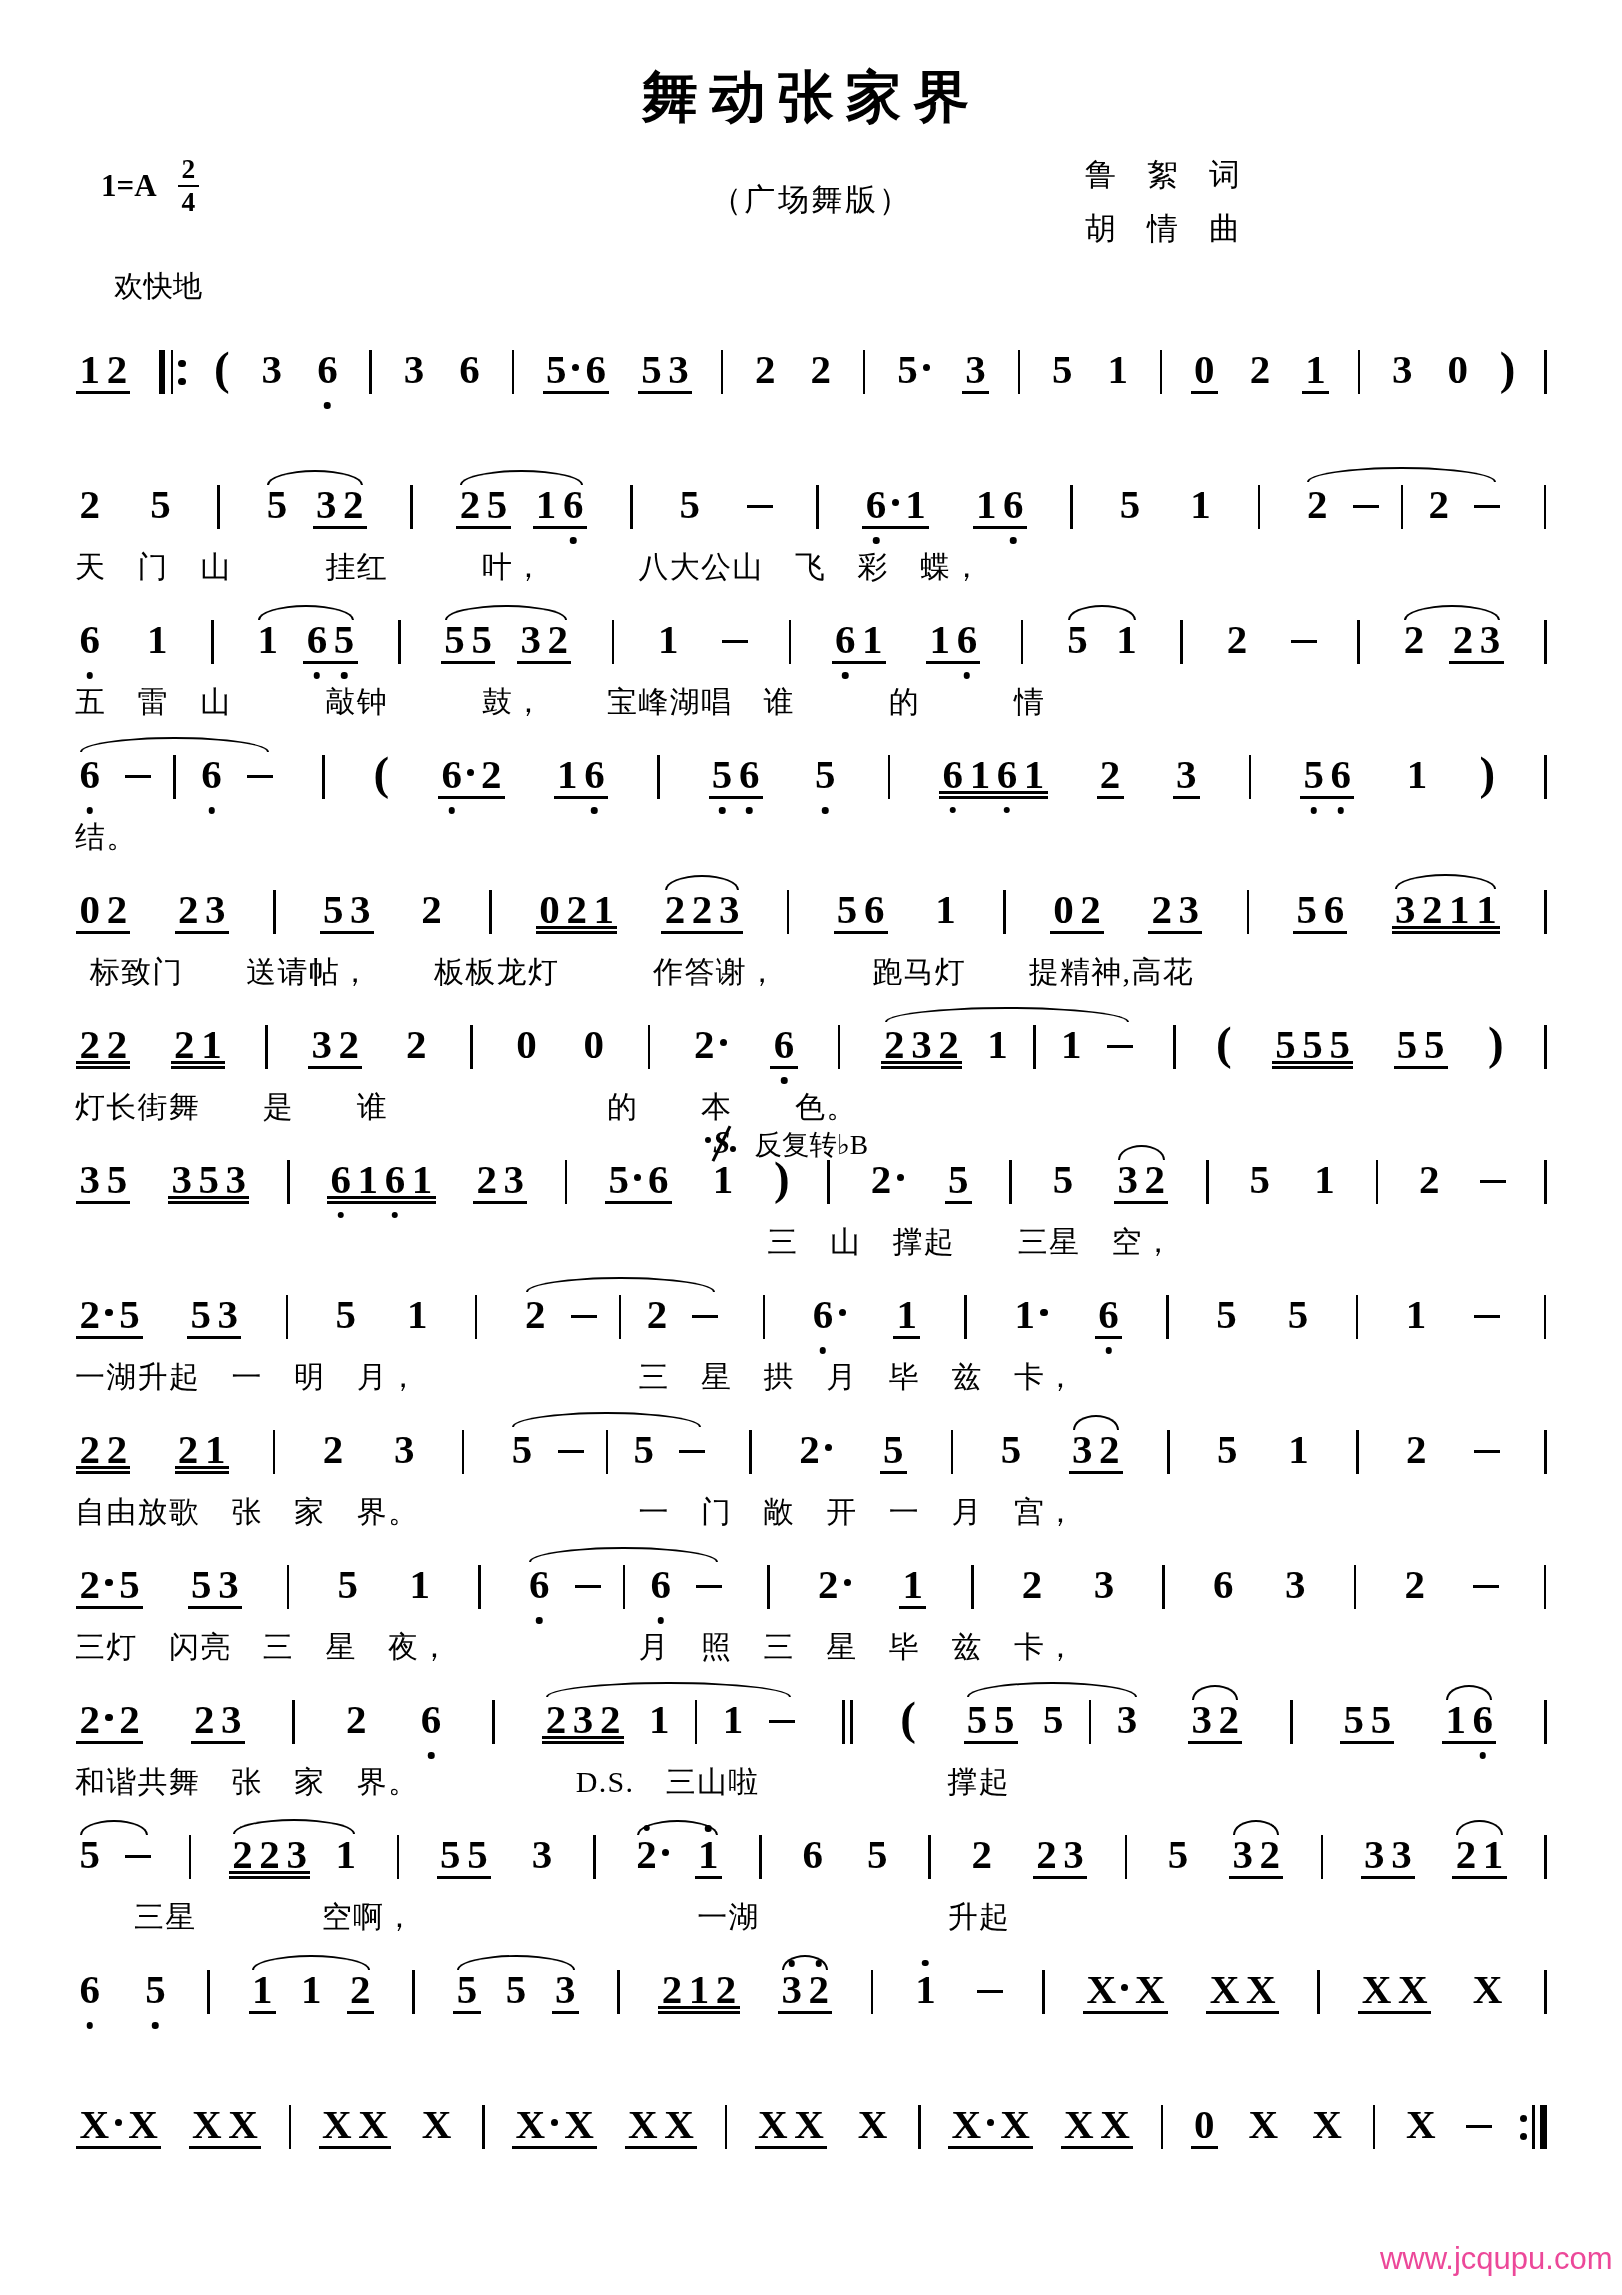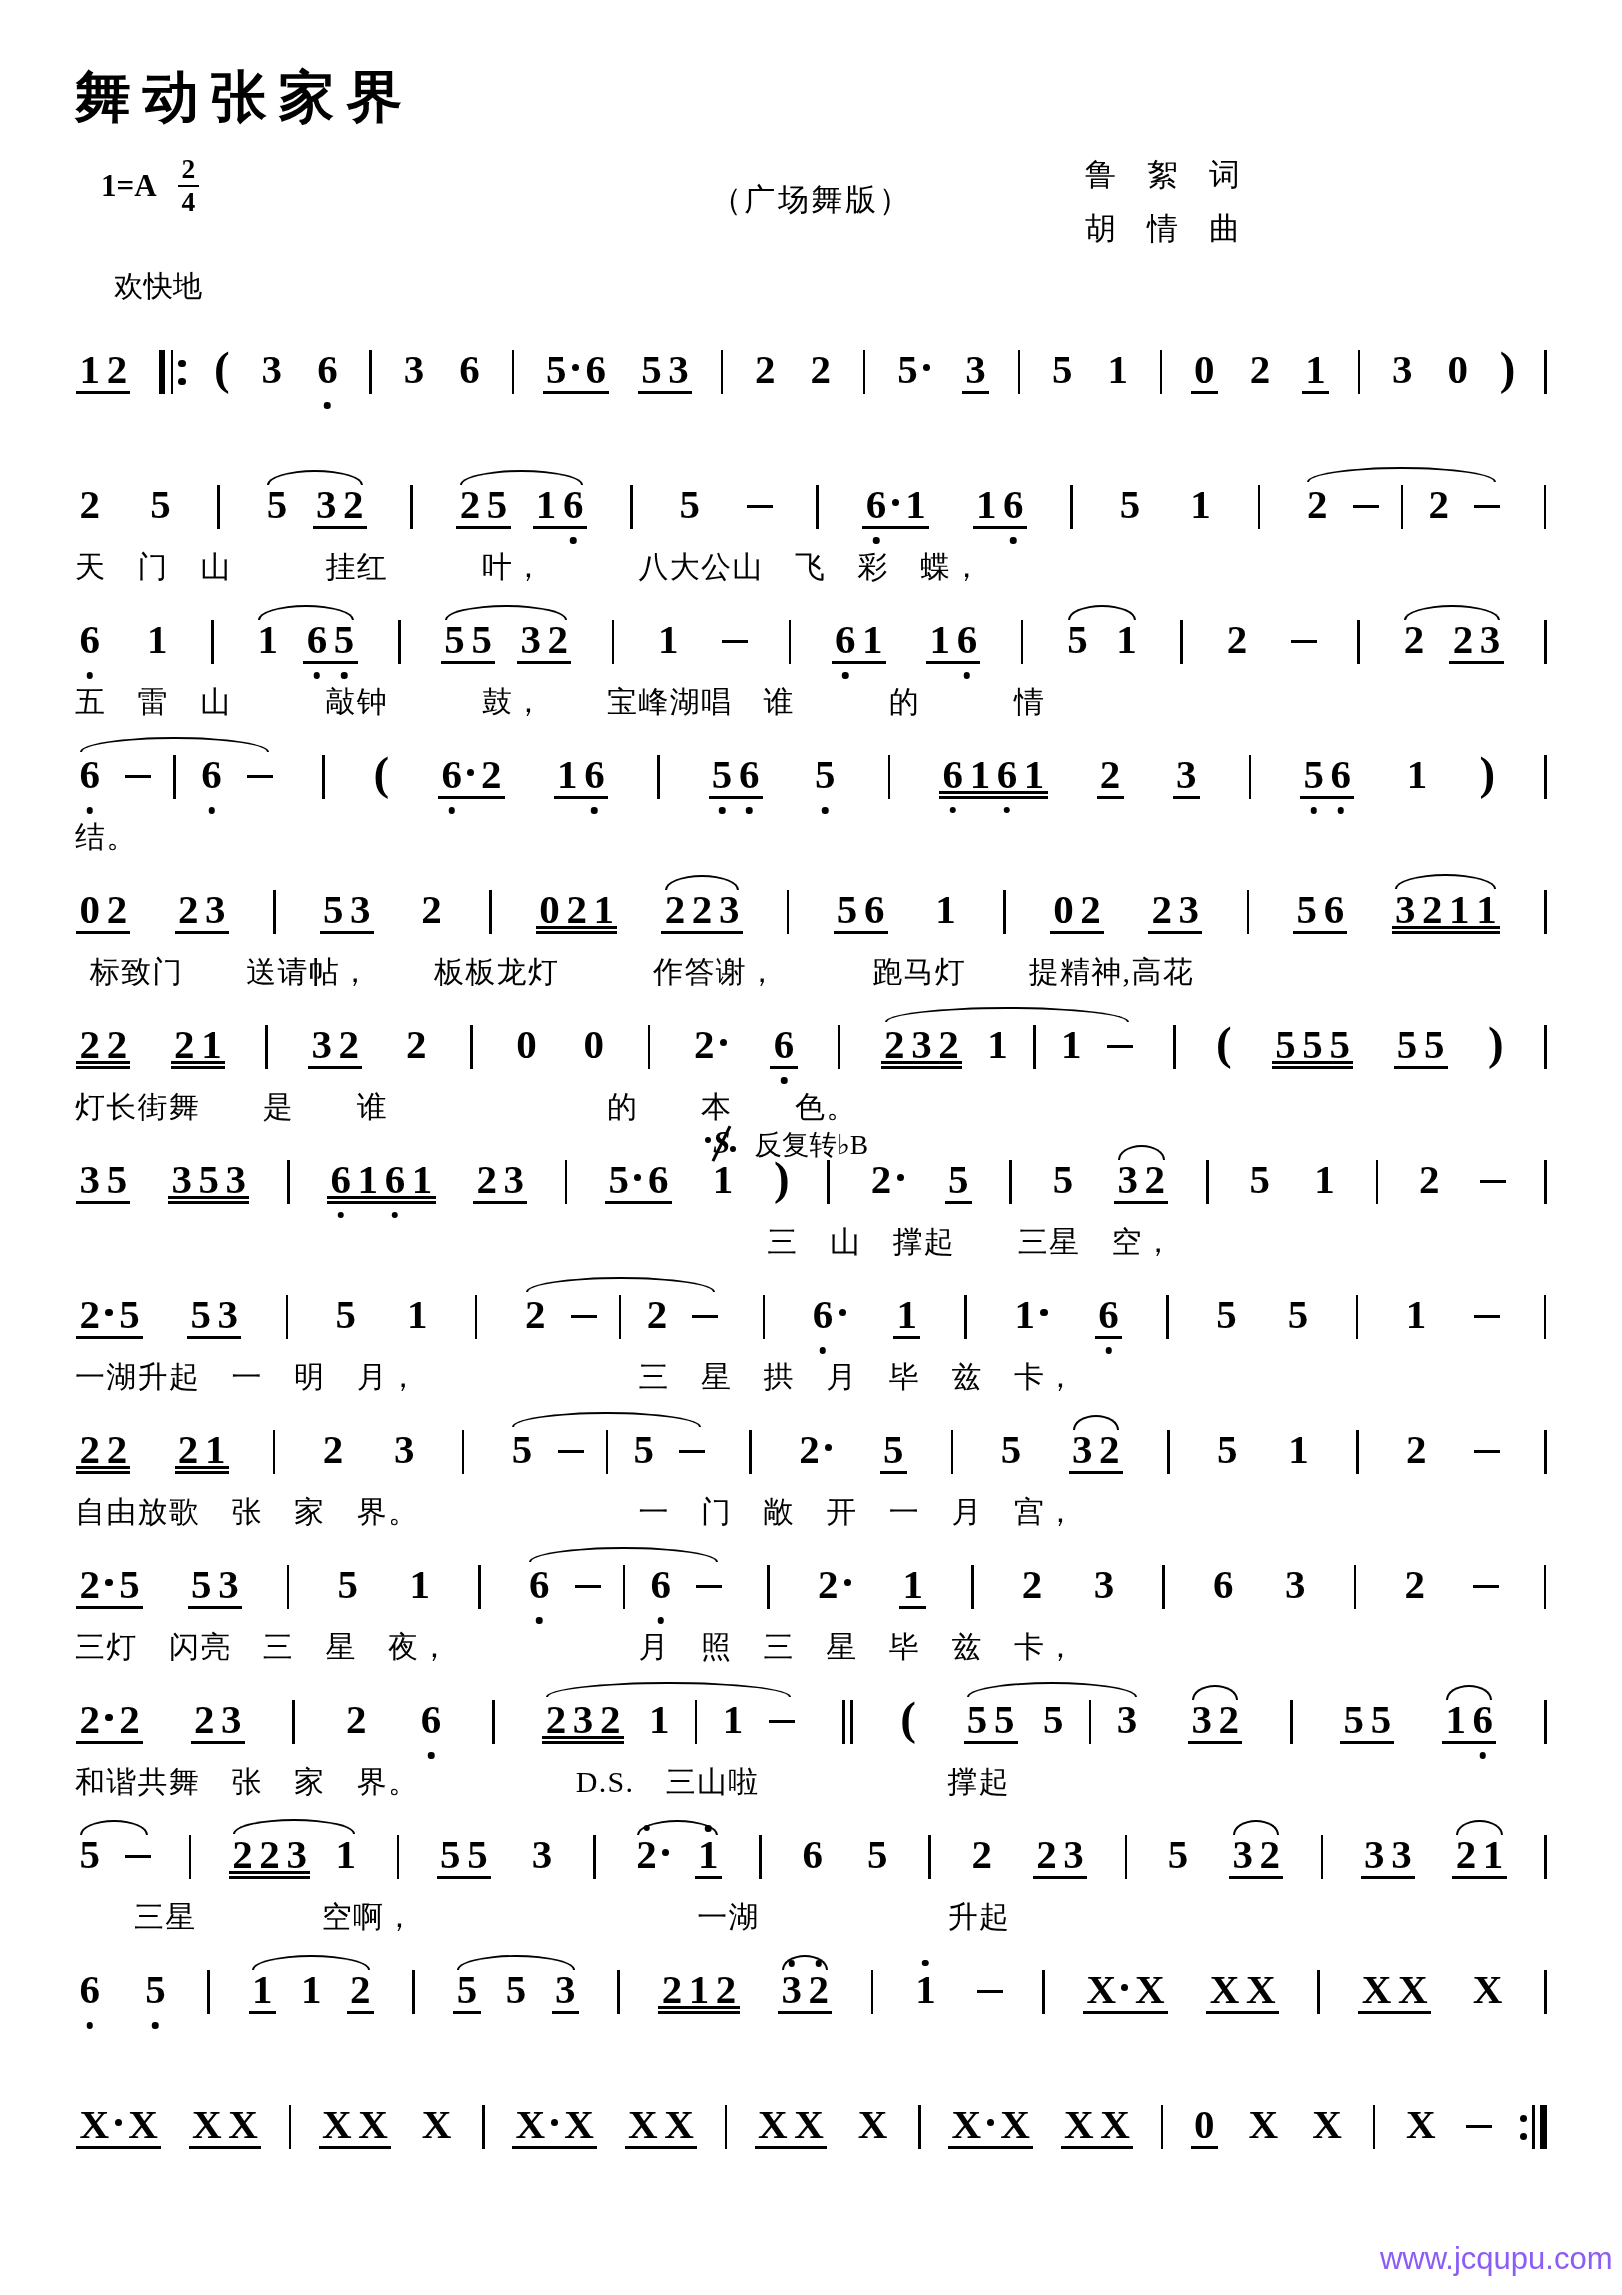--- a/index.html
+++ b/index.html
@@ -1,20 +1,20 @@
 <!DOCTYPE html>
 <html style="font-size:10.5px"><head>
 <meta charset="utf-8">
 <style>
   html,body{margin:0;padding:0;background:#fff;}
   body{width:1623px;height:2295px;position:relative;color:#000;
        font-family:"Liberation Serif","DejaVu Serif",serif;overflow:hidden;}
   .page{box-sizing:border-box;width:100%;height:100%;padding:34px 75px 0 75px;position:relative;}
 
-  .title{font-family:"Liberation Sans","DejaVu Sans",sans-serif;
+  .title{text-align:center;font-family:"Liberation Sans","DejaVu Sans",sans-serif;
          font-weight:bold;font-size:56px;letter-spacing:11.8px;margin:26px 0 0 0;}
 
   .meta{position:relative;height:131px;}
   .key-sig{position:absolute;left:26px;top:18.3px;font-size:31px;font-weight:bold;display:flex;align-items:center;gap:21px;}
   .frac{display:inline-flex;flex-direction:column;align-items:center;font-size:27.5px;line-height:1.1;font-weight:bold;}
   .frac .n{border-bottom:2.6px solid #000;padding:0 3.9px;}
   .frac .d{padding:0 3.9px;}
   .subtitle{position:absolute;left:0;right:0;top:43px;text-align:center;font-size:31px;letter-spacing:2.6px;}
   .credits{position:absolute;right:308px;top:11.8px;font-size:31px;line-height:1.75;}
   .tempo{font-size:29.4px;margin:0 0 3.9px 39px;}
@@ -49,21 +49,21 @@
   .lyrics{height:43px;line-height:43px;font-size:30px;white-space:pre;letter-spacing:1.3px;}
 
   .marker{position:absolute;top:-2.6px;left:43%;display:flex;align-items:center;gap:20px;font-size:27.5px;}
   .segno-icon{position:relative;width:26px;height:37px;display:inline-block;}
   .s-s::before{content:'S';position:absolute;left:4.6px;top:-1.3px;
         font:italic bold 31px "Liberation Serif",serif;}
   .s-slash{position:absolute;left:11.8px;top:-2.6px;width:2.6px;height:39px;background:#000;transform:rotate(26deg);}
   .s-d1{position:absolute;left:-3.3px;top:11px;width:5.9px;height:5.9px;border-radius:50%;background:#000;}
   .s-d2{position:absolute;right:-2px;bottom:11px;width:5.9px;height:5.9px;border-radius:50%;background:#000;}
 
-  .footer{position:absolute;right:10.5px;bottom:18.3px;color:#8b5cf6;font-size:31px;
+  .footer{position:absolute;right:10.5px;bottom:18.3px;color:#ec4899;font-size:31px;
         font-family:"Liberation Sans","DejaVu Sans",sans-serif;}
 </style>
 </head>
 <body>
 
 <div class="page">
   <h1 class="title">舞动张家界</h1>
 
   <div class="meta">
     <div class="key-sig">

